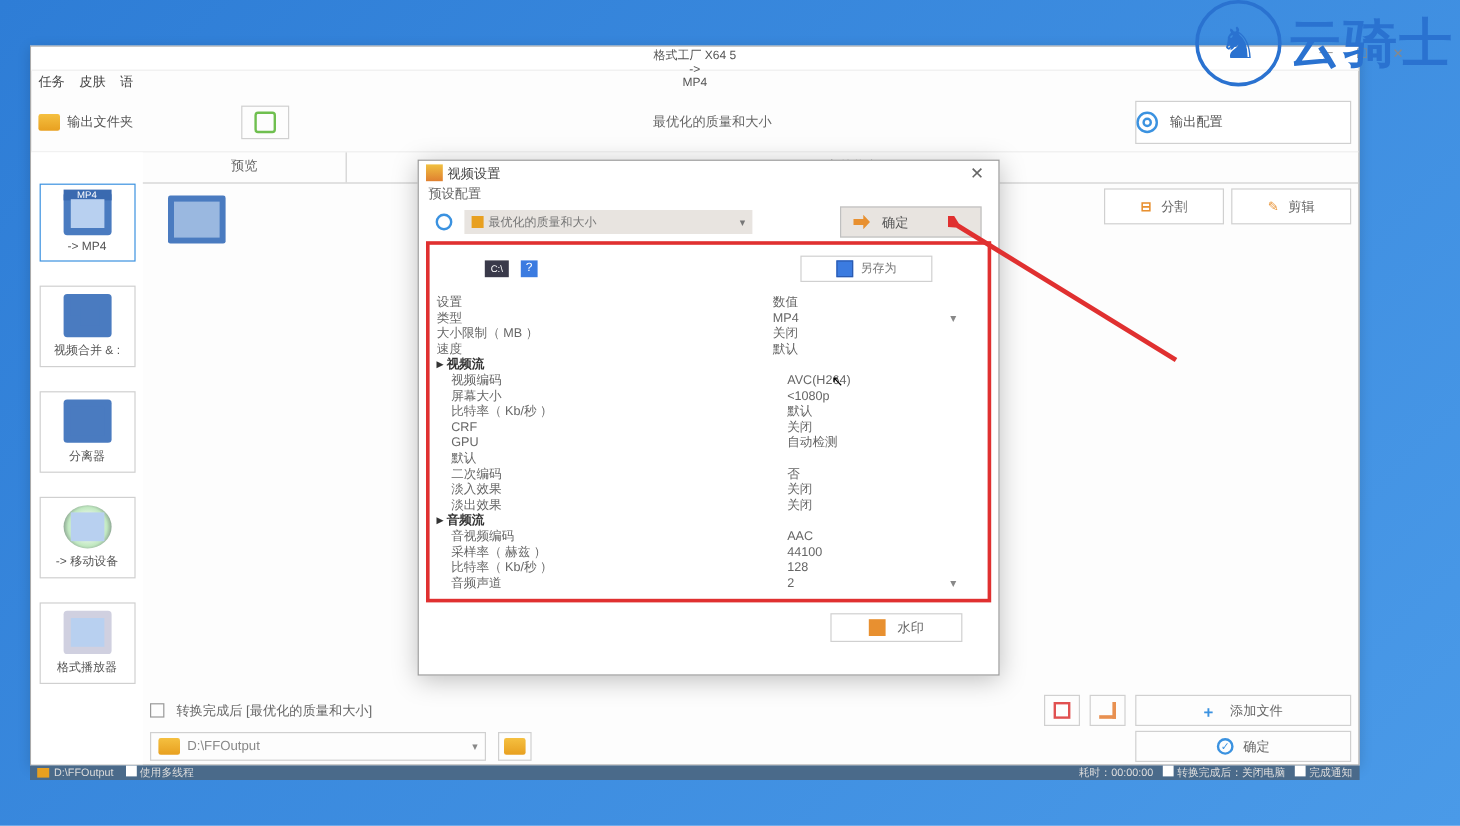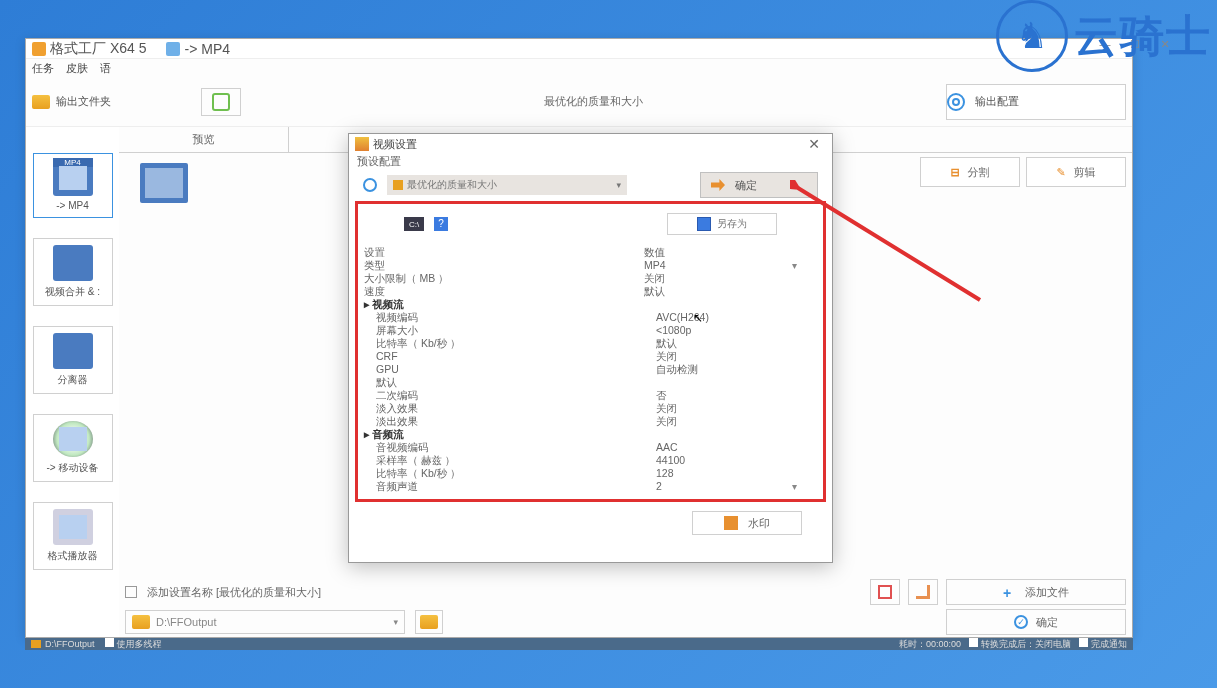--- a/index.html
+++ b/index.html
@@ -2,21 +2,21 @@
 <html><head>
 <meta charset="utf-8">
 <style>
   * { box-sizing: border-box; margin: 0; padding: 0; font-family: "Microsoft YaHei", sans-serif; }
   body { width: 1217px; height: 688px; background: #3b8ee6; position: relative; overflow: hidden; }
   
   .desktop-bg { position: absolute; inset: 0; background: linear-gradient(135deg, #2e7dd6, #4a9ae8); }
   
   .main-window { position: absolute; left: 25px; top: 38px; width: 1108px; height: 600px; background: #fdfdfd; border: 1px solid #aaa; box-shadow: 0 2px 10px rgba(0,0,0,0.15); }
   
-  .titlebar { height: 20px; background: #fff; border-bottom: 1px solid #eee; display: flex; align-items: center; padding: 0 6px; font-size: 14px; color: #555; }
+  .titlebar { height: 20px; background: #fff; border-bottom: 1px solid #eee; display: flex; align-items: center; padding: 0 6px; font-size: 10px; color: #555; flex-direction: column; }
   .titlebar-icon { width: 14px; height: 14px; background: #f0a030; margin-right: 4px; border-radius: 2px; }
   .titlebar-sep { margin: 0 4px; }
   
   .menubar { height: 18px; display: flex; align-items: center; padding: 0 6px; font-size: 11px; color: #444; gap: 12px; }
   
   .topbar { height: 50px; display: flex; align-items: center; padding: 0 6px; border-bottom: 1px solid #eee; }
   .output-folder-btn { display: flex; align-items: center; gap: 6px; font-size: 11px; color: #555; cursor: pointer; }
   .folder-icon { width: 18px; height: 14px; background: linear-gradient(#f5c040,#e8a020); border-radius: 2px; }
   .center-title-panel { flex: 1; text-align: center; font-size: 11px; color: #666; }
   .output-config-btn { width: 180px; height: 36px; border: 1px solid #d0d0d0; background: #fff; display: flex; align-items: center; gap: 10px; font-size: 11px; color: #555; cursor: pointer; }
@@ -201,21 +201,21 @@
       <div class="act-btn">
         <span style="color:#e89030;">✎</span>
         <span>剪辑</span>
       </div>
     </div>
   </div>
 
   <div class="bottom-bar">
     <div class="bottom-row1">
       <div class="checkbox"></div>
-      <span class="bottom-label">添加设置名称 [最优化的质量和大小]</span>
+      <span class="bottom-label">转换完成后 [最优化的质量和大小]</span>
       <div class="bottom-right-icons">
         <div class="ic-btn">
             <div class="ic-red"></div>
           </div>
         <div class="ic-btn">
             <div class="ic-orange"></div>
           </div>
         <div class="add-file-btn">
           <span class="add-ic"></span>
           <span>添加文件</span>

